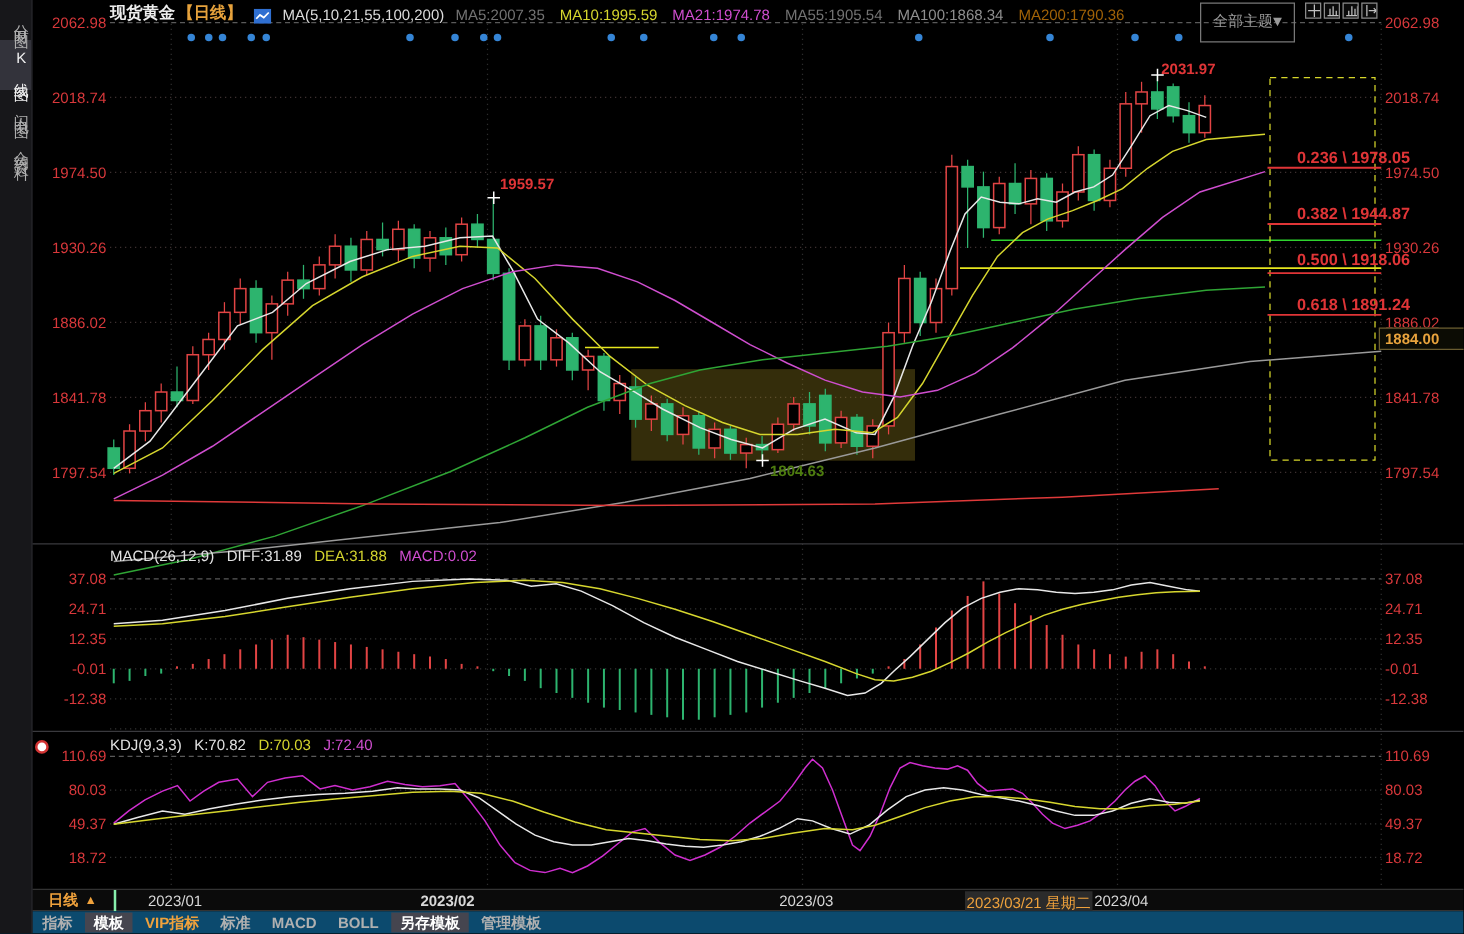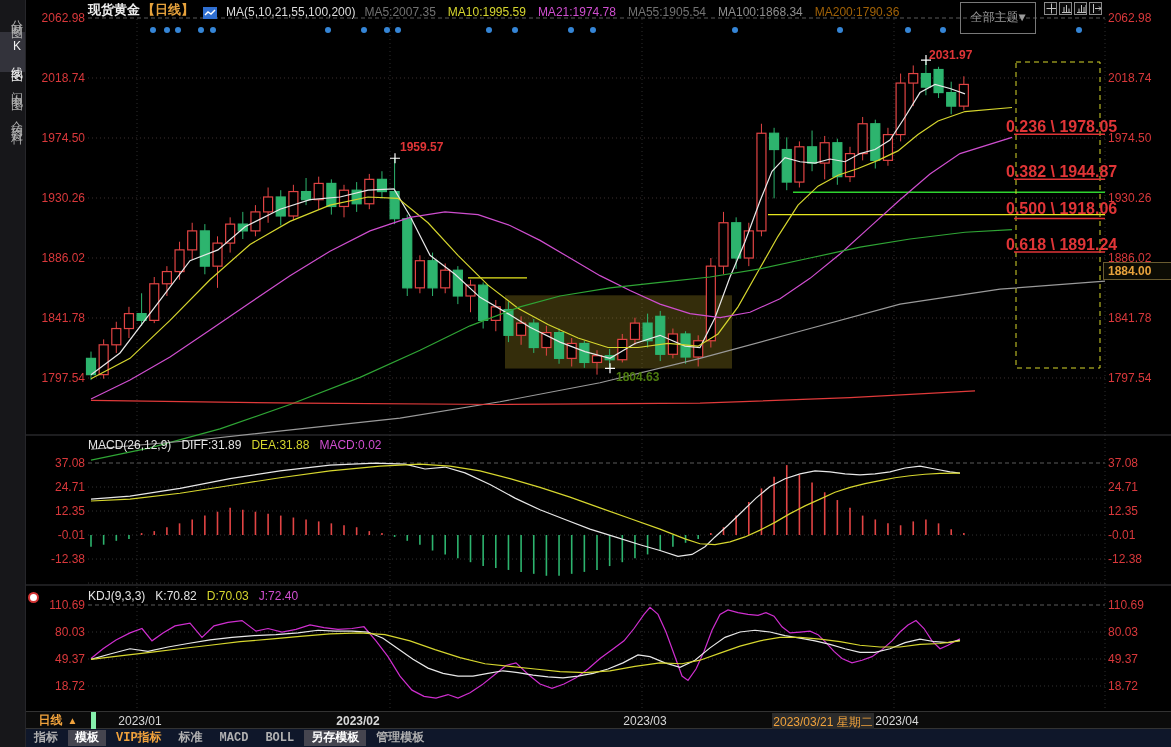--- a/index.html
+++ b/index.html
@@ -35,34 +35,34 @@
   .w{color:#e3e3e3;} .y{color:#d6d62e;} .m{color:#d04ed0;}
   .kdj-ico{position:absolute;left:28px;top:592px;width:7px;height:7px;border:2px solid #d23434;
            border-radius:50%;background:#fff;z-index:4;}
   
   .anno{position:absolute;font-size:12px;font-weight:bold;z-index:4;white-space:nowrap;}
   .anno.red{color:#e03537;}
   .anno.lowc{color:#4d7c0f;}
   .axis-badge{position:absolute;left:1103px;width:66px;height:15px;border:1px solid #6a5c30;
               background:#0c0c04;color:#e8a33d;font-size:12px;font-weight:bold;text-align:left;
               padding:1px 0 0 4px;box-sizing:content-box;z-index:5;}
-  .fib-label{position:absolute;width:92px;left:1006px;text-align:right;color:#e03537;
-             font-size:16px;font-weight:bold;z-index:4;white-space:nowrap;}
+  .fib-label{position:absolute;width:92px;left:1036px;text-align:right;color:#e03537;
+             font-size:13px;font-weight:bold;z-index:4;white-space:nowrap;}
   
   .xaxis{position:absolute;left:0;top:711px;width:1171px;height:18px;background:#0b0b0b;
          border-top:1px solid #333;border-bottom:1px solid #333;box-sizing:border-box;z-index:5;}
-  .period-cell{position:absolute;left:25px;top:0;width:66px;height:17px;border-right:5px solid #86efac;
+  .period-cell{position:absolute;left:25px;top:0;width:66px;height:17px;border-right:2px solid #86efac;
                color:#f0a23c;font-weight:bold;font-size:12px;display:flex;align-items:center;
                justify-content:center;gap:5px;cursor:pointer;}
   .mlabel{position:absolute;top:2px;color:#d8d8d8;font-size:12px;transform:translateX(-50%);}
   .sel-date{position:absolute;left:772px;top:1px;width:102px;height:15px;background:#2b2b2b;
             color:#f0a23c;font-size:12px;text-align:center;padding-top:1px;}
   
-  .toolbar{position:absolute;left:0;top:729px;width:1171px;height:18px;background:#0f172a;
-           display:flex;align-items:center;padding-left:27px;gap:3px;box-sizing:border-box;z-index:5;font-family:Liberation Mono, monospace;}
+  .toolbar{position:absolute;left:0;top:729px;width:1171px;height:18px;background:#0c4a6e;
+           display:flex;align-items:center;padding-left:27px;gap:3px;box-sizing:border-box;z-index:5;}
   .tab{color:#b0b0b0;font-size:12px;font-weight:bold;padding:0 7px;height:16px;line-height:16px;cursor:pointer;}
   .tab.active{background:#45454f;color:#fff;}
   .tab.vip{color:#f0a23c;}
   svg#chart{position:absolute;left:0;top:0;z-index:1;}
 </style>
 </head>
 <body>
 
 <div id="app">
 

